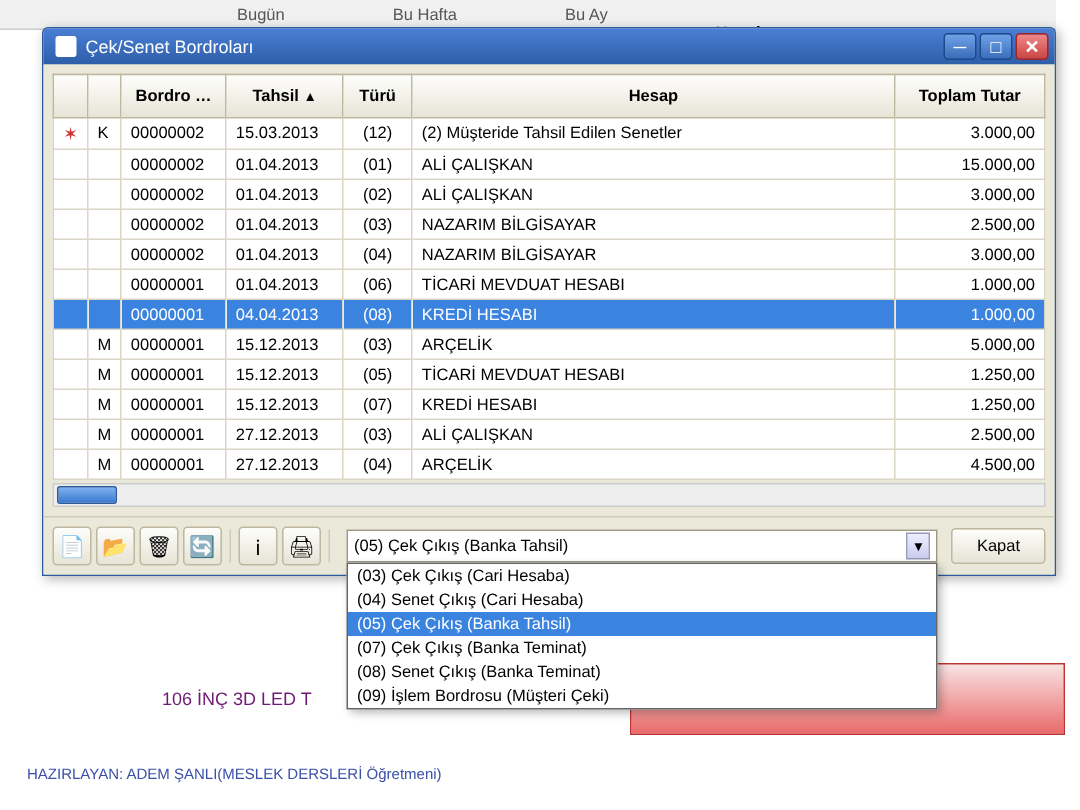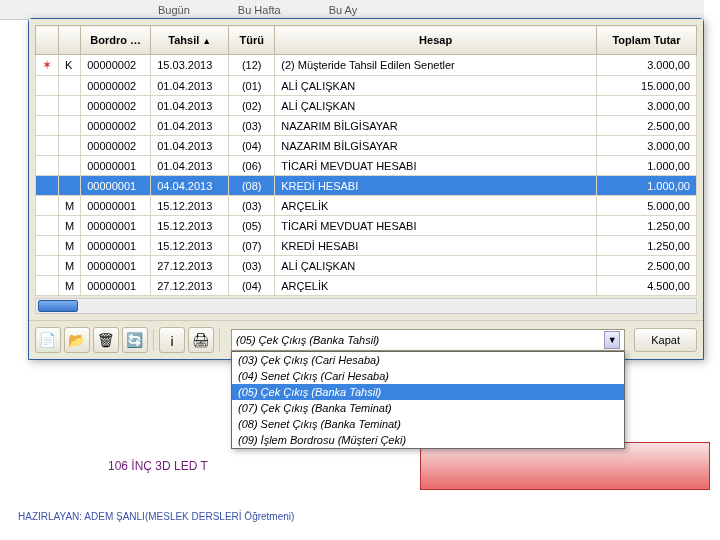--- a/index.html
+++ b/index.html
@@ -1,18 +1,18 @@
 <!DOCTYPE html>
 <html><head>
 <meta charset="utf-8">
 <style>
   * { box-sizing: border-box; margin: 0; padding: 0; }
   body { font-family: Tahoma, Arial, sans-serif; font-size: 11px; background: #fff; width: 720px; height: 540px; position: relative; overflow: hidden; }
   
-  .bg-tabs { position: absolute; top: 0; left: 0; right: 16px; height: 20px; background: #f0f0f0; border-bottom: 1px solid #ccc; display: flex; gap: 32px; padding-left: 150px; font-size: 11px; color: #555; align-items: center; }
+  .bg-tabs { position: absolute; top: 0; left: 0; right: 16px; height: 20px; background: #f0f0f0; border-bottom: 1px solid #ccc; display: flex; gap: 56px; padding-left: 150px; font-size: 11px; color: #555; align-items: center; }
   .bg-tabs span { padding: 2px 8px; }
   .bg-tabs .bold { font-weight: bold; color: #000; margin-top: 24px; }
   
   .window { position: absolute; top: 18px; left: 28px; width: 676px; background: #eae8d8; border: 1px solid #2b5a9e; border-radius: 4px 4px 0 0; box-shadow: 2px 2px 8px rgba(0,0,0,0.3); }
   
   .titlebar { background: linear-gradient(to bottom, #4a7fd6, #2d5ea8); color: #fff; height: 24px; display: flex; align-items: center; padding: 0 4px 0 8px; border-radius: 3px 3px 0 0; font-size: 12px; }
   .titlebar .icon-doc { width: 14px; height: 14px; background: #fff; border-radius: 2px; margin-right: 6px; display:inline-block; }
   .titlebar .spacer { flex: 1; }
   .titlebar .win-btn { width: 22px; height: 18px; margin-left: 2px; background: linear-gradient(to bottom,#6fa3e8,#3a6db8); border: 1px solid #1d4a8a; border-radius: 3px; display: flex; align-items: center; justify-content: center; color: #fff; font-size: 12px; font-weight: bold; cursor: pointer; }
   .titlebar .win-btn.close { background: linear-gradient(to bottom,#e88,#c44); border-color:#a22; }
@@ -32,21 +32,21 @@
   .col-tutar { width: 100px; text-align: right; }
   .grid .flag-icon { color: #c33; font-size: 12px; }
   
   .hscroll { height: 16px; background: #eee; border: 1px solid #ccc; margin-top: 2px; display: flex; align-items: center; }
   .hscroll .thumb { width: 40px; height: 12px; background: linear-gradient(to bottom,#7eb1f0,#3a7ad0); border: 1px solid #2a5a9e; border-radius: 2px; margin-left: 2px; }
   
   .toolbar { display: flex; align-items: center; gap: 3px; padding: 6px; background: #eae8d8; border-top: 1px solid #cfcab3; }
   .tool-btn { width: 26px; height: 26px; background: linear-gradient(to bottom,#fdfdfb,#e7e4d6); border: 1px solid #bdb89f; border-radius: 3px; display: flex; align-items: center; justify-content: center; cursor: pointer; font-size: 14px; }
   .tool-sep { width: 1px; height: 22px; background: #cfcab3; margin: 0 2px; }
   
-  .combo-wrap { position: relative; flex: 1; margin: 0 6px; font-style: italic; }
+  .combo-wrap { position: relative; flex: 1; margin: 0 6px; }
   .combo { width: 100%; height: 22px; background: #fff; border: 1px solid #9e9a82; display: flex; align-items: center; padding: 0 4px; cursor: pointer; font-size: 11px; }
   .combo .arrow { margin-left: auto; width: 16px; height: 18px; background: linear-gradient(to bottom,#eef,#cce); border: 1px solid #99b; display:flex; align-items:center; justify-content:center; font-size:9px; }
   .dropdown { position: absolute; top: 22px; left: 0; right: 0; background: #fff; border: 1px solid #666; z-index: 100; box-shadow: 2px 2px 6px rgba(0,0,0,0.3); }
   .dropdown div { padding: 2px 6px; font-size: 11px; cursor: pointer; }
   .dropdown div.hl { background: #3a84e0; color: #fff; }
   
   .btn-kapat { height: 24px; padding: 0 16px; background: linear-gradient(to bottom,#fdfdfb,#e7e4d6); border: 1px solid #bdb89f; border-radius: 3px; cursor: pointer; font-size: 11px; }
   
   .bg-text { position: absolute; top: 459px; left: 108px; color: #701a75; font-size: 12px; font-family: Liberation Sans, sans-serif; }
   .bg-red { position: absolute; top: 442px; left: 420px; width: 290px; height: 48px; background: linear-gradient(to bottom,#f9e3e3,#e96a6a); border: 1px solid #b33; z-index: -1; }
@@ -60,20 +60,28 @@
   <span>Bugün</span>
   <span>Bu Hafta</span>
   <span>Bu Ay</span>
   <span class="bold">Hepsi</span>
 </div>
 
 <div class="bg-red"></div>
 <div class="bg-text">106 İNÇ 3D LED T</div>
 
 <div class="window">
+  <div class="titlebar">
+    <span class="icon-doc"></span>
+    <span>Çek/Senet Bordroları</span>
+    <span class="spacer"></span>
+    <span class="win-btn">─</span>
+    <span class="win-btn">□</span>
+    <span class="win-btn close">✕</span>
+  </div>
 
   <div class="grid-wrap">
     <table class="grid">
       <thead>
         <tr>
           <th class="col-flag"></th>
           <th class="col-k"></th>
           <th class="col-bordro"><span>Bordro …</span></th>
           <th class="col-tarih"><span>Tahsil</span><span class="sort">▲</span></th>
           <th class="col-turu"><span>Türü</span></th>

